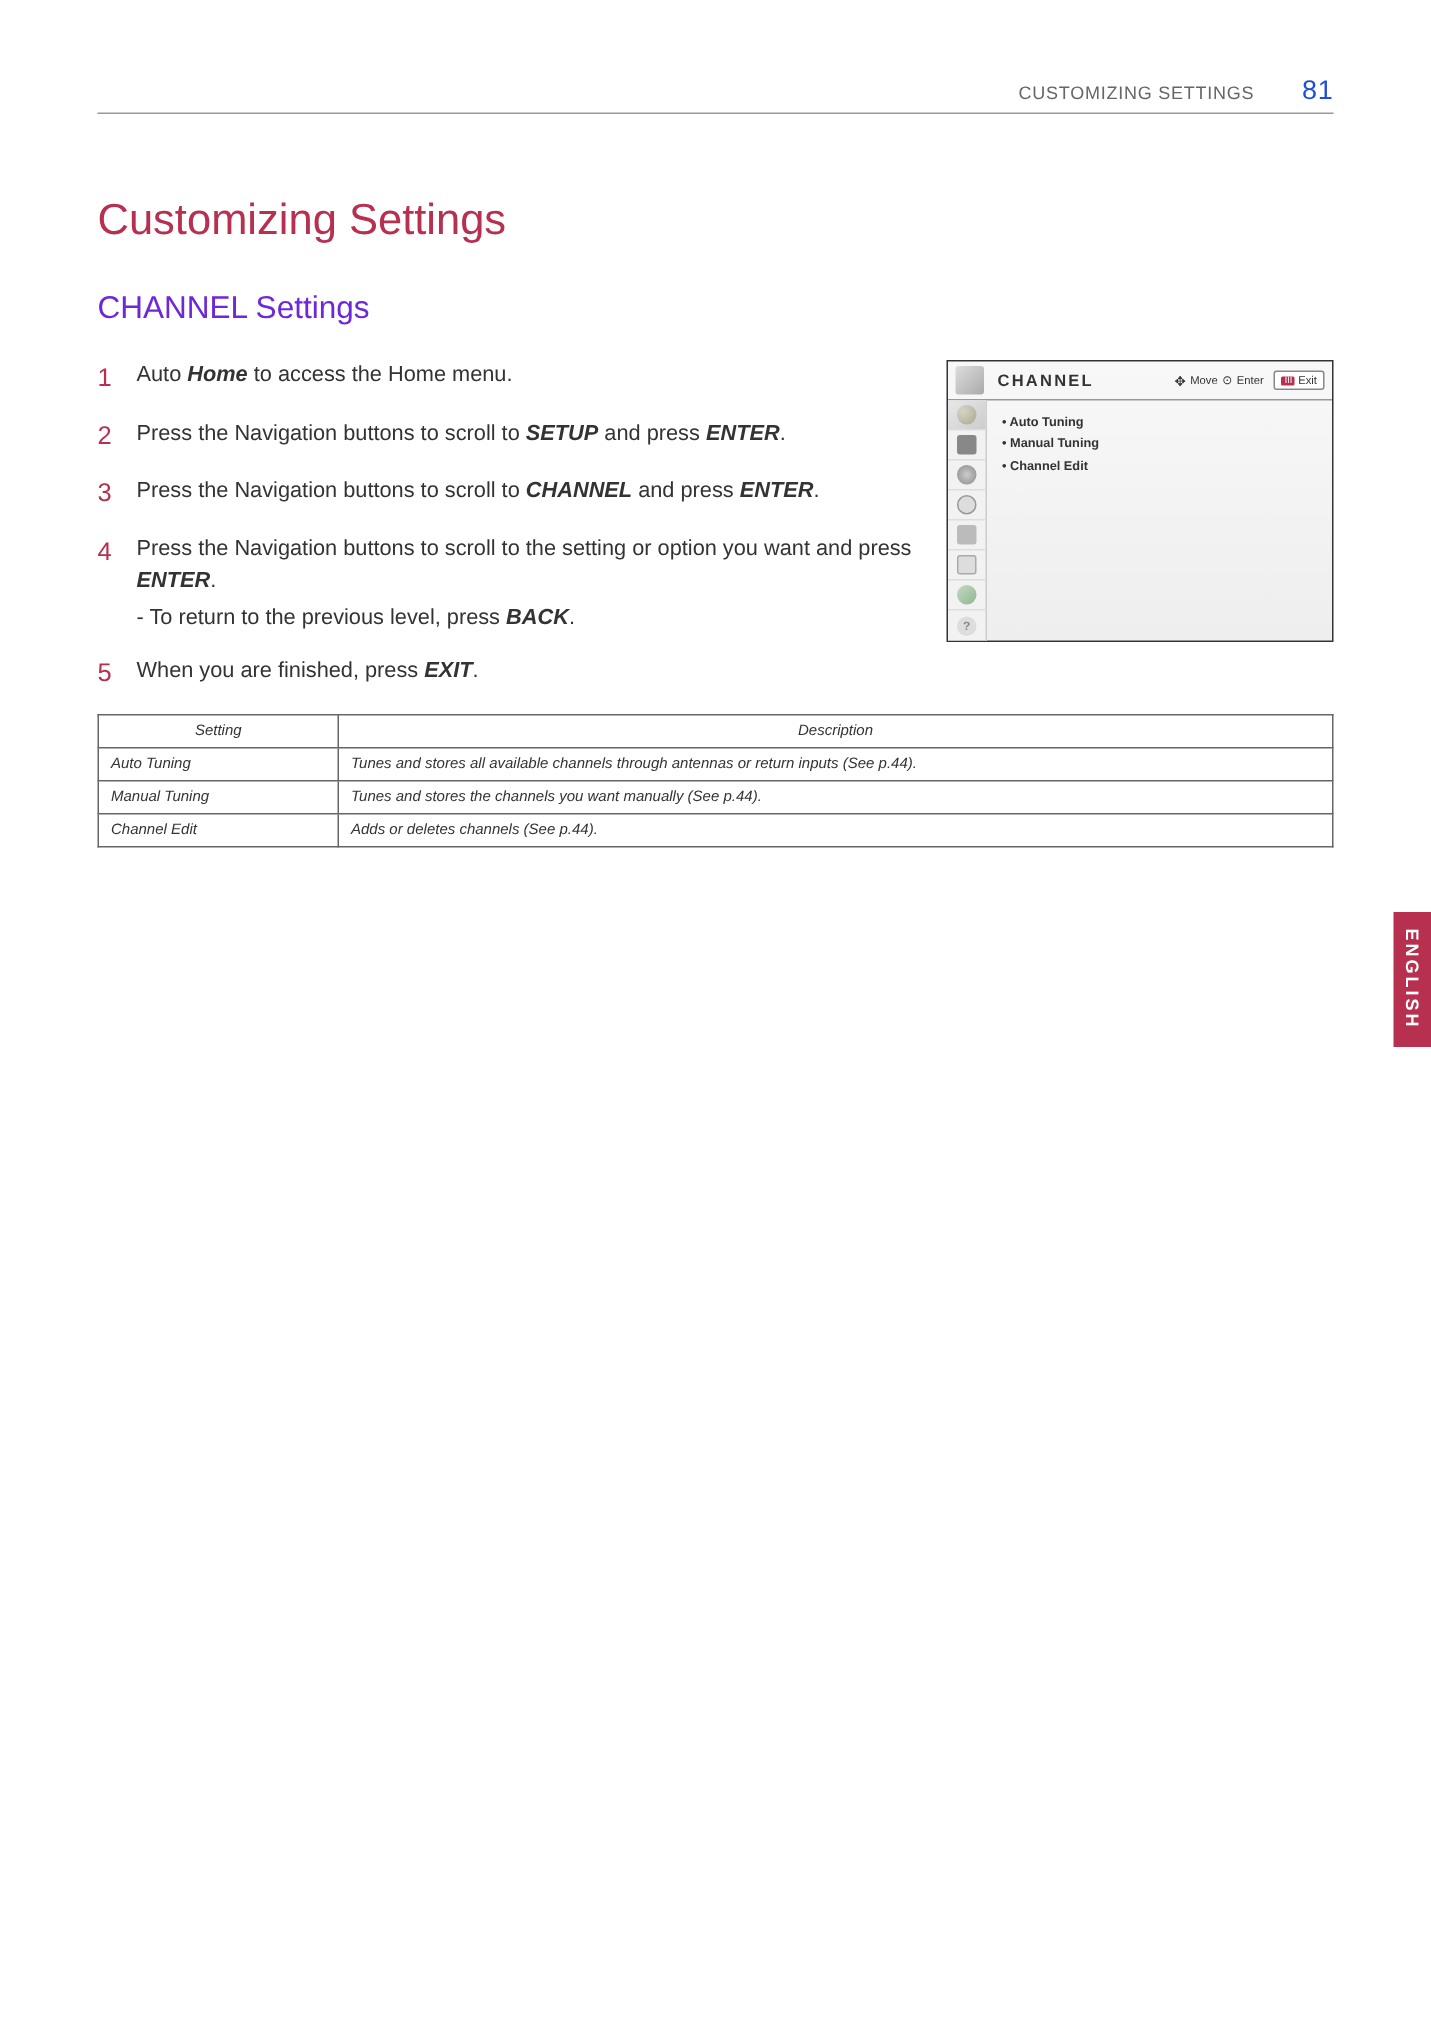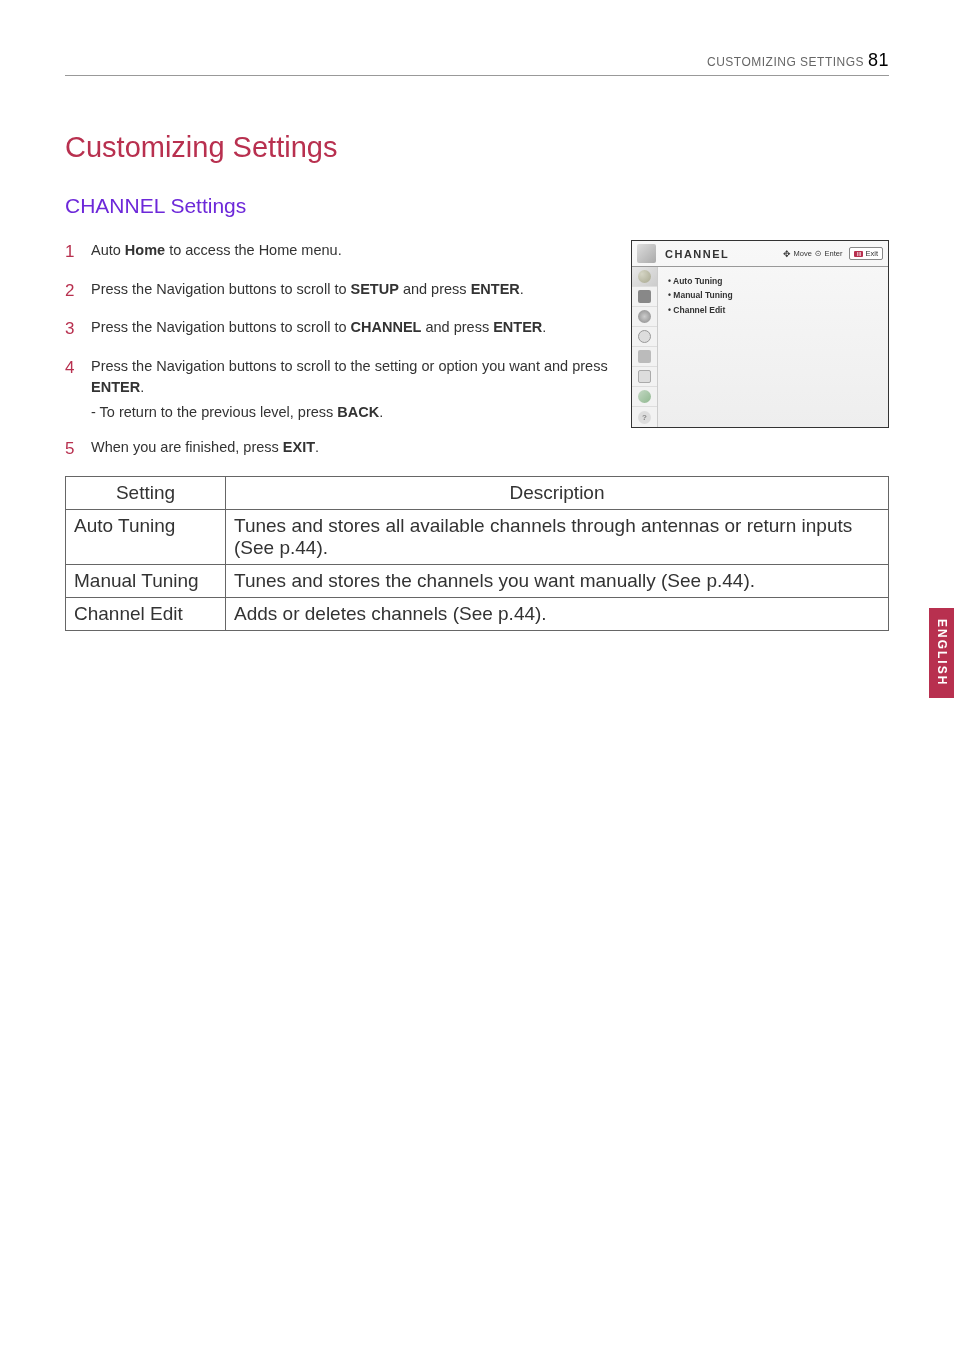--- a/index.html
+++ b/index.html
@@ -23,22 +23,22 @@
       border-bottom: 1px solid #999;
       padding-bottom: 4px;
       margin-bottom: 55px;
       text-align: right;
       font-size: 12px;
       color: #666;
       letter-spacing: 0.5px;
     }
     .header-line .pagenum {
       font-size: 18px;
-      color: #000000;
-      margin-left: 0;
+      color: #1d4ed8;
+      margin-left: 28px;
     }
     .main-title {
       color: #b8304f;
       font-size: 29px;
       font-weight: normal;
       margin-bottom: 30px;
     }
     .section-title {
       color: #6d28d9;
       font-size: 21px;
@@ -67,20 +67,21 @@
     }
     .step .body {
       flex: 1;
     }
     .step .subline {
       display: block;
       margin-top: 4px;
     }
     b {
       font-weight: bold;
+      font-style: italic;
     }
     .osd-col {
       width: 258px;
       flex-shrink: 0;
     }
     .osd {
       border: 1px solid #333;
       background: linear-gradient(180deg, #f8f8f8 0%, #eee 100%);
       font-size: 9px;
     }
@@ -189,21 +190,22 @@
     }
     .intro-line {
       font-size: 14.5px;
       margin-top: 42px;
       margin-bottom: 8px;
       color: #333;
     }
     .settings-table {
       width: 100%;
       border-collapse: collapse;
-      font-size: 19px;
+      font-size: 10px;
+      font-style: italic;
     }
     .settings-table th, .settings-table td {
       border: 1px solid #666;
       padding: 5px 8px;
       text-align: left;
       vertical-align: top;
     }
     .settings-table th {
       text-align: center;
       font-weight: normal;

